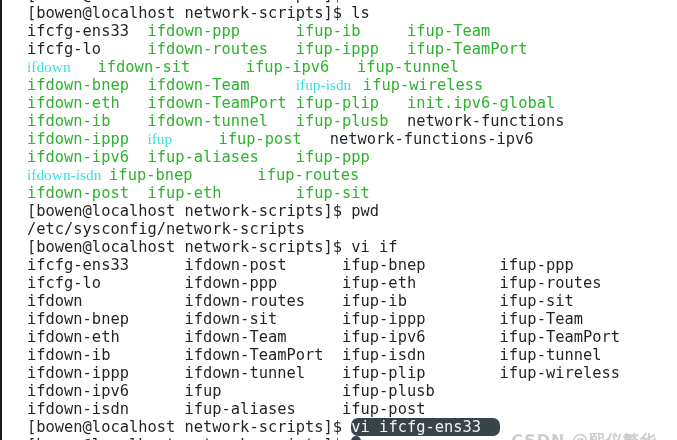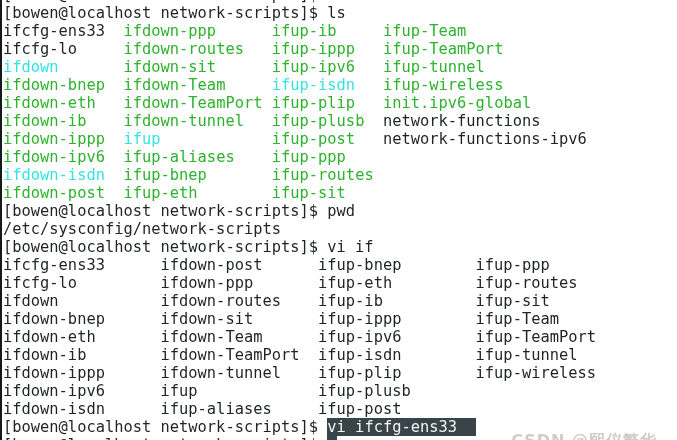--- a/index.html
+++ b/index.html
@@ -13,25 +13,25 @@
     font-family:"DejaVu Sans Mono","Liberation Mono",monospace;
     font-size:15.4px;
     line-height:18px;
   }
   .screen{
     position:absolute;
     top:-14px;            
     left:1px;
     white-space:pre;
   }
-  .line{height:18px;white-space:pre;}
+  .line{height:18px;white-space:pre;padding-left:24px;}
   .c-fg{color:var(--fg,#1e2326);}
   .c-green{color:var(--green,#2db32d);}
-  .c-cyan{color:var(--cyan,#34e2e2);}
-  .c-sel{background:var(--selBg,#39434a);color:var(--selFg,#f2f4f4);}
+  .c-cyan{color:var(--cyan,#34e2e2);font-family:Liberation Serif, serif;}
+  .c-sel{background:var(--selBg,#39434a);color:var(--selFg,#f2f4f4);border-radius:7px;}
   .watermark{
     position:absolute;
     top:432px;right:20px;
     font-family:"DejaVu Sans","Liberation Sans",sans-serif;
     font-size:16px;font-weight:700;letter-spacing:1px;
     color:var(--watermark,#cdcdcd);
     text-shadow:0 1px 0 #ffffff;
     pointer-events:none;
   }
 </style>

